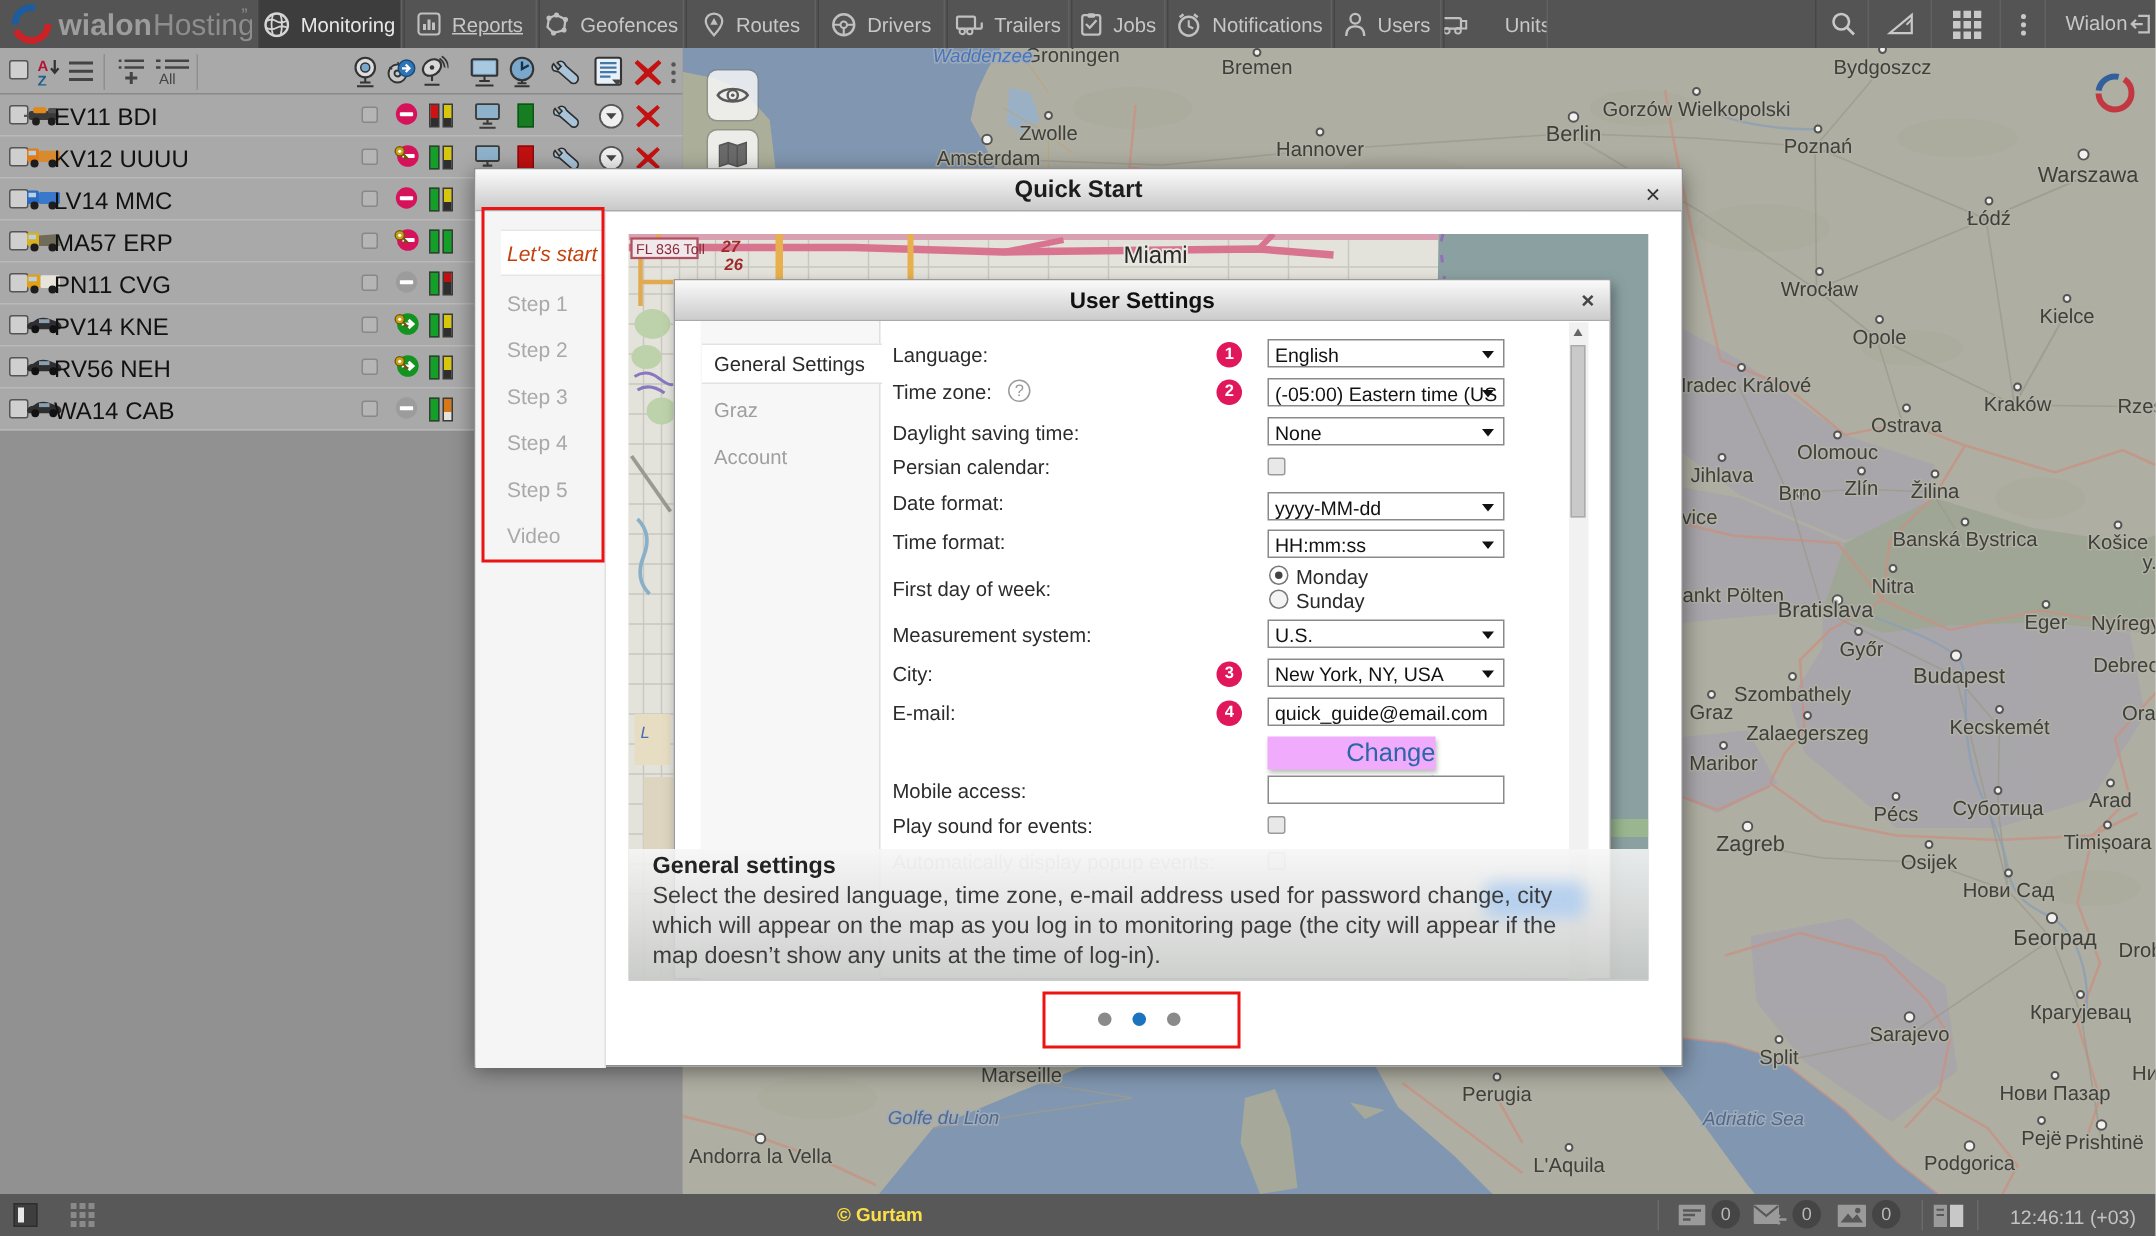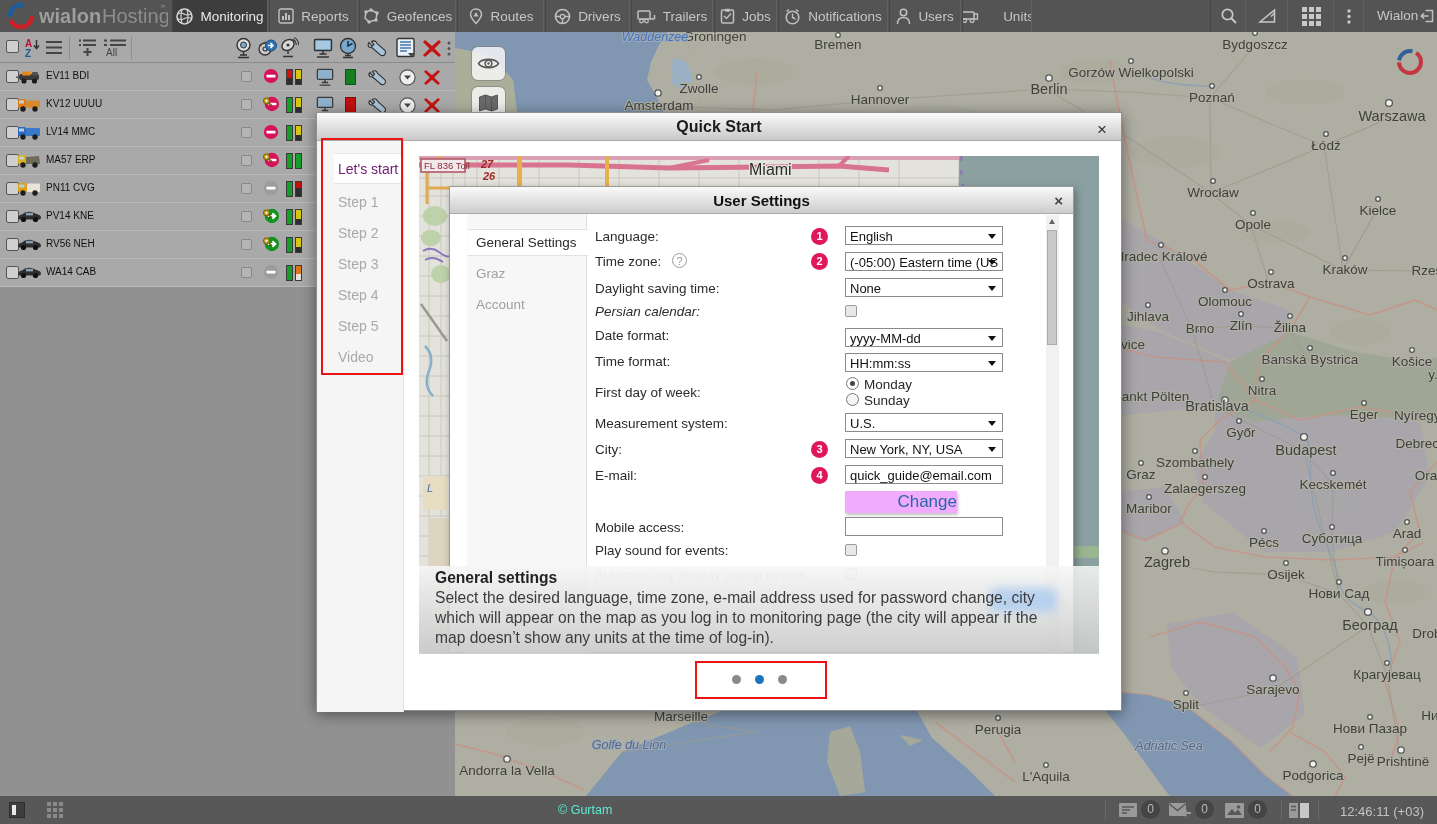--- a/index.html
+++ b/index.html
@@ -8,39 +8,39 @@
 
 #topbar { position:absolute; left:0; top:0; width:1437px; height:32px; background:#545454; z-index:50; }
 .tab { position:absolute; top:0; height:32px; display:flex; align-items:center; color:#c7c7c7; font-size:13.5px; border-left:1px solid #464646; border-right:1px solid #616161; padding:0 8px; overflow:hidden; justify-content:center; }
 .tab svg { margin-right:7px; flex:none; }
 .tab.active { background:#3d3d3d; color:#e8e8e8; }
 #logo { position:absolute; left:6px; top:2px; }
 
 #panel { position:absolute; left:0; top:32px; width:455px; height:764px; background:#919191; z-index:10; }
 #ptoolbar { position:absolute; left:0; top:0; width:455px; height:31px; border-bottom:1px solid #8a8a8a; }
 .prow { position:absolute; left:0; width:455px; height:28px; border-bottom:1px solid #b9b9b9; }
-.prow .nm { position:absolute; left:46px; top:7px; font-size:10px; color:#111; }
+.prow .nm { position:absolute; left:36px; top:7px; font-size:16px; color:#111; }
 .cb { position:absolute; width:13px; height:13px; background:#cfcfcf; border:1px solid #555; border-radius:2px; }
 .cbs { position:absolute; width:11px; height:11px; background:#b5b5b5; border:1px solid #888; border-radius:2px; }
 .bars { position:absolute; width:17px; height:16px; }
 .bars i { position:absolute; top:0; width:7px; height:16px; border:1px solid #3a3a3a; }
 .bars i:first-child { left:0; }
 .bars i:last-child { left:9px; }
 
 #botbar { position:absolute; left:0; top:796px; width:1437px; height:28px; background:#585858; z-index:50; color:#bcbcbc; }
 
 #map { position:absolute; left:455px; top:32px; width:982px; height:764px; z-index:5; }
 .mapbtn { position:absolute; width:33px; height:33px; background:rgba(250,250,250,.82); border-radius:6px; box-shadow:0 0 0 1px rgba(120,120,120,.5); z-index:8; }
 
 #modal { position:absolute; left:316px; top:112px; width:806px; height:599px; background:#fff; border:1px solid #8f8f8f; box-shadow:0 3px 14px rgba(0,0,0,.45); z-index:30; }
 #mhead { position:absolute; left:0; top:0; width:100%; height:28px; background:linear-gradient(#fbfbfb,#c9c9c9); border-bottom:1px solid #aaa; text-align:center; font-size:16px; font-weight:bold; color:#1c1c1c; line-height:28px; }
 #mclose { position:absolute; right:14px; top:3px; font-size:17px; color:#333; font-weight:normal; }
 #msidebar { position:absolute; left:0; top:28px; width:87px; height:571px; background:#f5f5f5; border-right:1px solid #e2e2e2; }
 .step { position:absolute; left:21px; font-size:14px; color:#a9a9a9; }
-#letsstart { position:absolute; left:17px; top:40px; width:69px; height:31px; background:#fff; border-top:1px solid #e5e5e5; border-bottom:1px solid #e5e5e5; line-height:31px; padding-left:4px; font-size:14px; color:#701a75; }
+#letsstart { position:absolute; left:17px; top:40px; width:69px; height:31px; background:#fff; border-top:1px solid #e5e5e5; border-bottom:1px solid #e5e5e5; line-height:31px; padding-left:4px; font-size:14px; color:#c2410c;font-style:italic; }
 #redrect1 { position:absolute; left:4px; top:25px; width:82px; height:237px; border:2px solid #ec1313; z-index:5; }
 #redrect2 { position:absolute; left:378px; top:548px; width:132px; height:38px; border:2px solid #ec1313; }
 .dot { position:absolute; top:562px; width:9px; height:9px; border-radius:50%; background:#8a8a8a; }
 
 #shot { position:absolute; left:102px; top:43px; width:680px; height:497px; background:#dddbd3; overflow:hidden; }
 
 #udlg { position:absolute; left:30px; top:30px; width:625px; height:467px; background:#fff; border:1px solid #9a9a9a; box-shadow:2px 3px 8px rgba(0,0,0,.35); }
 #uhead { position:absolute; left:0; top:0; width:100%; height:27px; background:linear-gradient(#fafafa,#ccc); border-bottom:1px solid #aaa; text-align:center; font-weight:bold; font-size:15px; color:#111; line-height:27px; }
 #utabs { position:absolute; left:17px; top:27px; width:120px; height:440px; background:#f7f7f7; border-right:1px solid #e0e0e0; }
 .utab { position:absolute; left:8px; font-size:13.5px; color:#9f9f9f; }
@@ -572,21 +572,21 @@
       <text x="96" y="21" font-size="20" fill="#8d8d8d">Hosting</text>
       <text x="155" y="12" font-size="12" fill="#8e8e8e">”</text>
     </svg>
     <div class="tab active" style="left:172px; width:96px;">
       <svg width="17" height="17" viewBox="0 0 17 17">
           <circle cx="8.5" cy="8.5" r="7.5" fill="none" stroke="#d5d5d5" stroke-width="1.6"></circle>
           <path d="M2 6 Q5 4 8 6 T15 6 M1.5 10.5 Q5 12.5 8.5 10.5 T15.5 10.5 M6 1.5 Q4 8 6 15.5 M11 1.5 Q13 8 11 15.5" fill="none" stroke="#d5d5d5" stroke-width="1.2"></path>
         </svg>
       <span>Monitoring</span>
       </div>
-    <div class="tab" style="left:269px; width:89px;">
+    <div class="tab" style="left:269px; width:89px;text-decoration:underline;">
       <svg width="16" height="16" viewBox="0 0 16 16">
           <rect x="1" y="1" width="14" height="14" rx="2" fill="none" stroke="#c0c0c0" stroke-width="1.4"></rect>
           <rect x="4" y="8" width="2" height="4" fill="#c0c0c0"></rect>
           <rect x="7" y="5" width="2" height="7" fill="#c0c0c0"></rect>
           <rect x="10" y="7" width="2" height="5" fill="#c0c0c0"></rect>
         </svg>
       <span>Reports</span>
       </div>
     <div class="tab" style="left:359px; width:97px;">
       <svg width="17" height="16" viewBox="0 0 17 16">
@@ -706,21 +706,21 @@
           <rect x="6" y="0" width="4" height="4"></rect>
           <rect x="12" y="0" width="4" height="4"></rect>
           <rect x="0" y="6" width="4" height="4"></rect>
           <rect x="6" y="6" width="4" height="4"></rect>
           <rect x="12" y="6" width="4" height="4"></rect>
           <rect x="0" y="12" width="4" height="4"></rect>
           <rect x="6" y="12" width="4" height="4"></rect>
           <rect x="12" y="12" width="4" height="4"></rect>
         </g>
       </svg>
-    <div style="position:absolute;left:558px;top:7px;font-size:12.5px;font-weight:normal;color:#5eead4;">© Gurtam</div>
+    <div style="position:absolute;left:558px;top:7px;font-size:12.5px;font-weight:bold;color:#fde047;">© Gurtam</div>
     <div style="position:absolute;left:1105px;top:4px;width:1px;height:20px;background:#6a6a6a;"></div>
     <svg style="position:absolute;left:1119px;top:7px;" width="18" height="14" viewBox="0 0 18 14">
         <rect x="0" y="0" width="18" height="14" rx="1" fill="#9a9a9a"></rect>
         <path d="M3 4 L15 4 M3 7 L11 7 M3 10 L8 10" stroke="#585858" stroke-width="1.6"></path>
       </svg>
     <div style="position:absolute;left:1141px;top:4px;width:19px;height:19px;border-radius:50%;background:#454545;color:#b8b8b8;font-size:12px;text-align:center;line-height:19px;">0</div>
     <svg style="position:absolute;left:1169px;top:7px;" width="23" height="15" viewBox="0 0 23 15">
         <rect x="0" y="0" width="17" height="13" rx="1" fill="#9a9a9a"></rect>
         <path d="M0.5 1 L8.5 7.5 L16.5 1" fill="none" stroke="#585858" stroke-width="1.5"></path>
         <path d="M22 10 L15 10 M17.5 7 L14.5 10 L17.5 13" stroke="#9a9a9a" stroke-width="1.8" fill="none"></path>
@@ -782,21 +782,21 @@
         <div id="uhead">User Settings<span style="position:absolute;right:10px;top:0;font-size:15px;color:#444;">×</span></div>
         <div id="utabs"></div>
         <div style="position:absolute;left:18px;top:42px;width:120px;height:27px;background:#fff;border-top:1px solid #e2e2e2;border-bottom:1px solid #e2e2e2;"></div>
         <div style="position:absolute;left:26px;top:48px;font-size:13.5px;color:#2a2a2a;">General Settings</div>
         <div class="utab" style="left:26px;top:79px;">Graz</div>
         <div class="utab" style="left:26px;top:110px;">Account</div>
         <div class="lbl" style="top:42px;">Language:</div>
         <div class="lbl" style="top:67px;">Time zone:</div>
         <div style="position:absolute;left:222px;top:66px;width:15px;height:15px;border-radius:50%;border:1.5px solid #9a9a9a;color:#9a9a9a;font-size:11px;text-align:center;line-height:15px;">?</div>
         <div class="lbl" style="top:94px;">Daylight saving time:</div>
-        <div class="lbl" style="top:117px;font-style:italic;">Persian calendar:</div>
+        <div class="lbl" style="top:117px;">Persian calendar:</div>
         <div class="lbl" style="top:141px;">Date format:</div>
         <div class="lbl" style="top:167px;">Time format:</div>
         <div class="lbl" style="top:198px;">First day of week:</div>
         <div class="lbl" style="top:229px;">Measurement system:</div>
         <div class="lbl" style="top:255px;">City:</div>
         <div class="lbl" style="top:281px;">E-mail:</div>
         <div class="lbl" style="top:333px;">Mobile access:</div>
         <div class="lbl" style="top:356px;">Play sound for events:</div>
         <div class="lbl" style="top:380px;color:#9a9a9a;opacity:.55;">Automatically display popup events:</div>
         <div style="position:absolute;left:395px;top:381px;width:12px;height:12px;background:#e8e8e8;border:1px solid #9a9a9a;border-radius:2px;opacity:.5;"></div>

